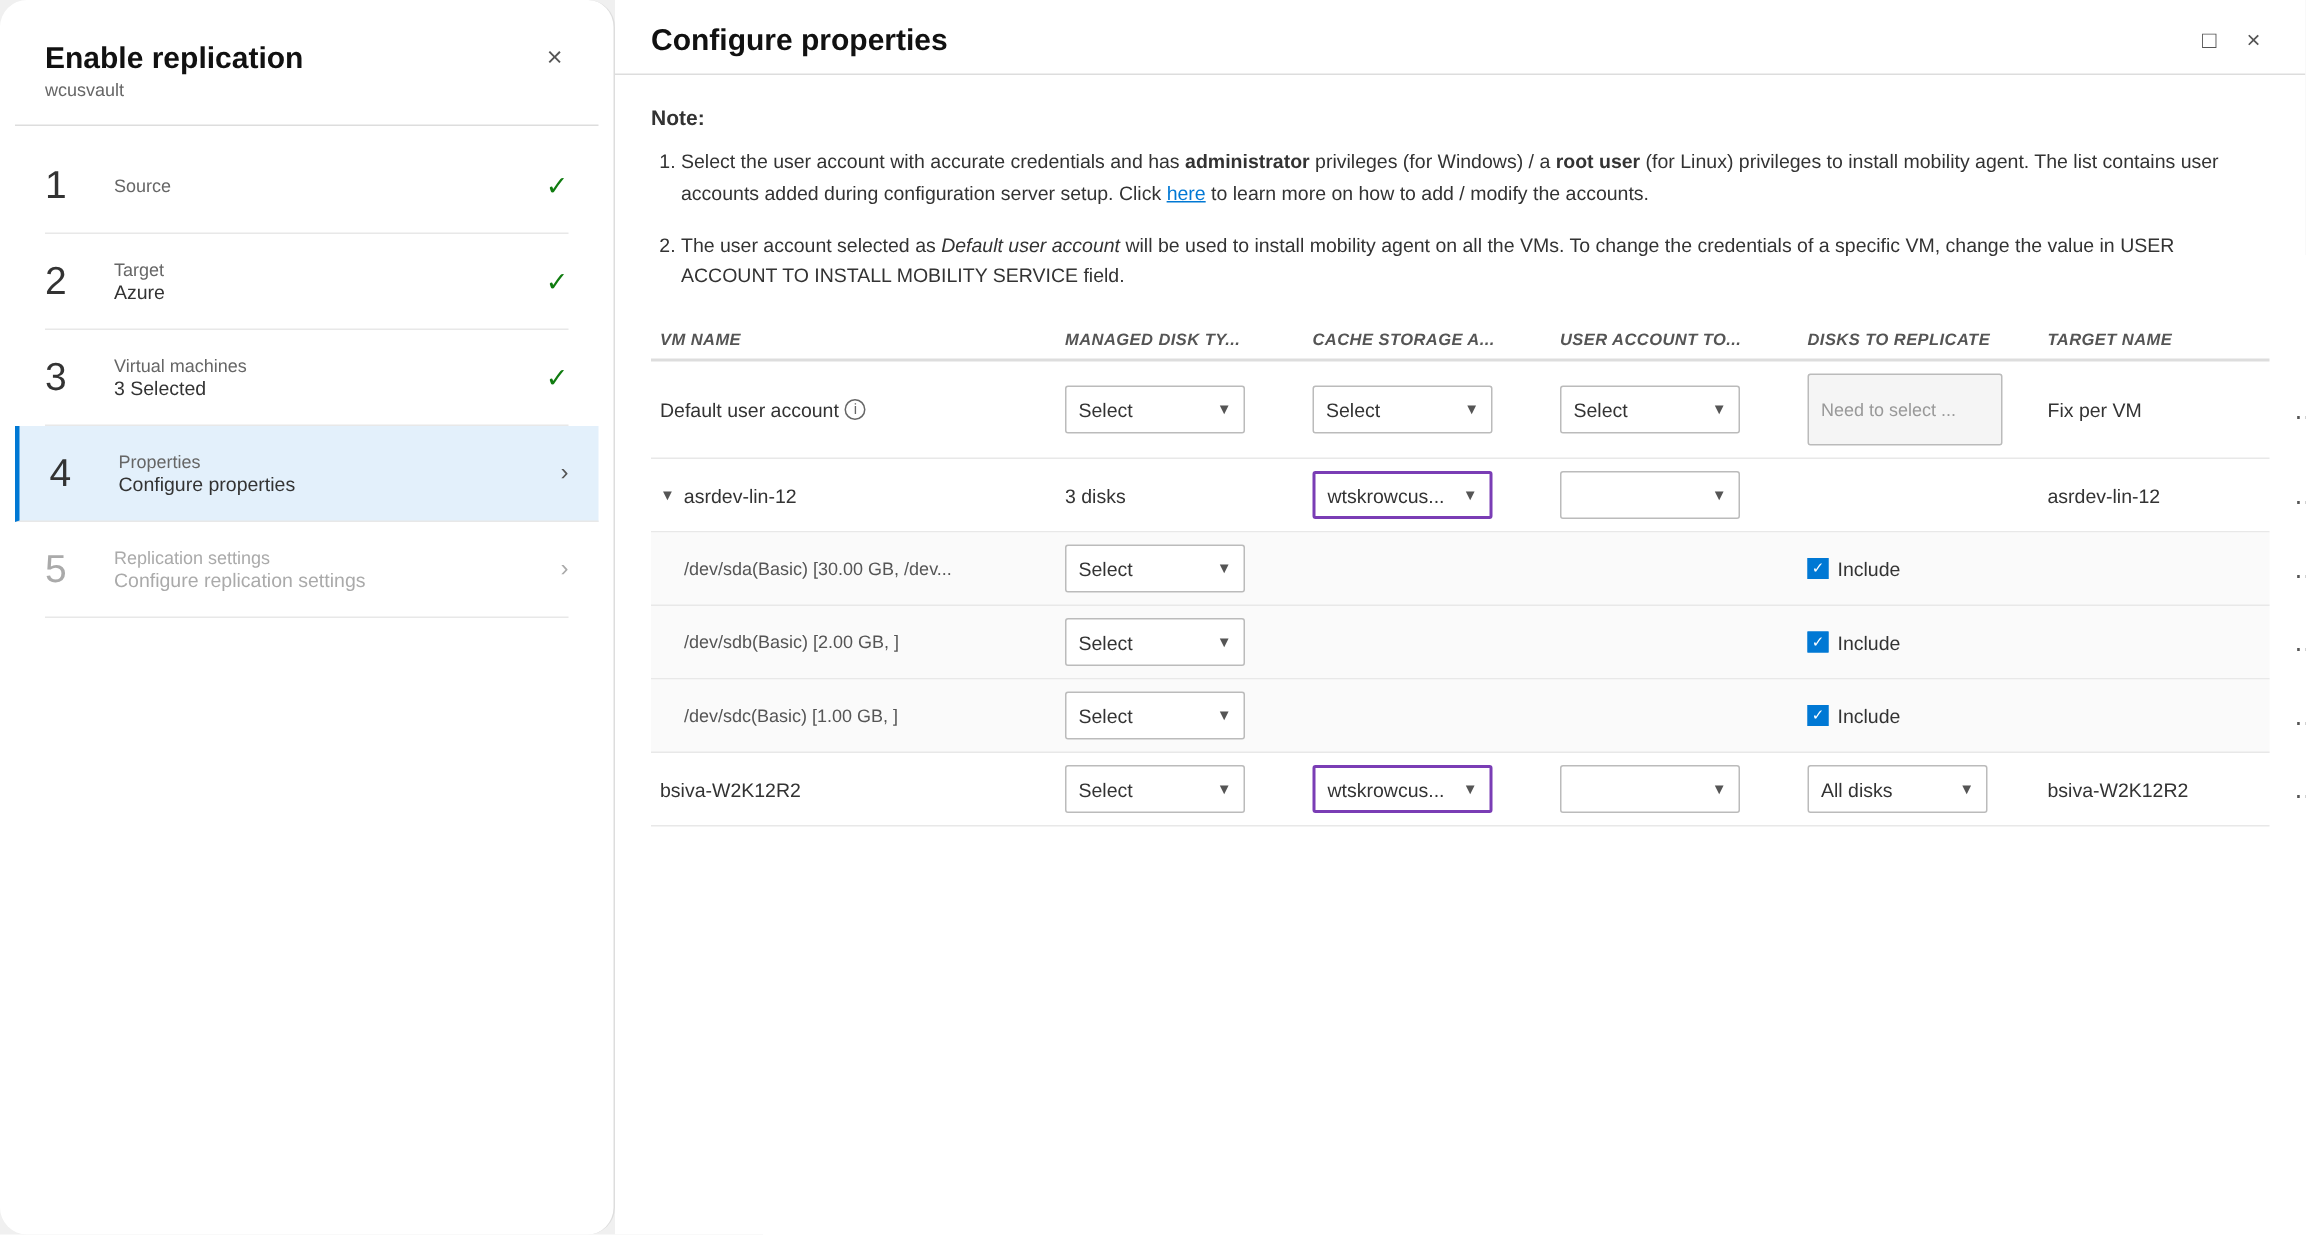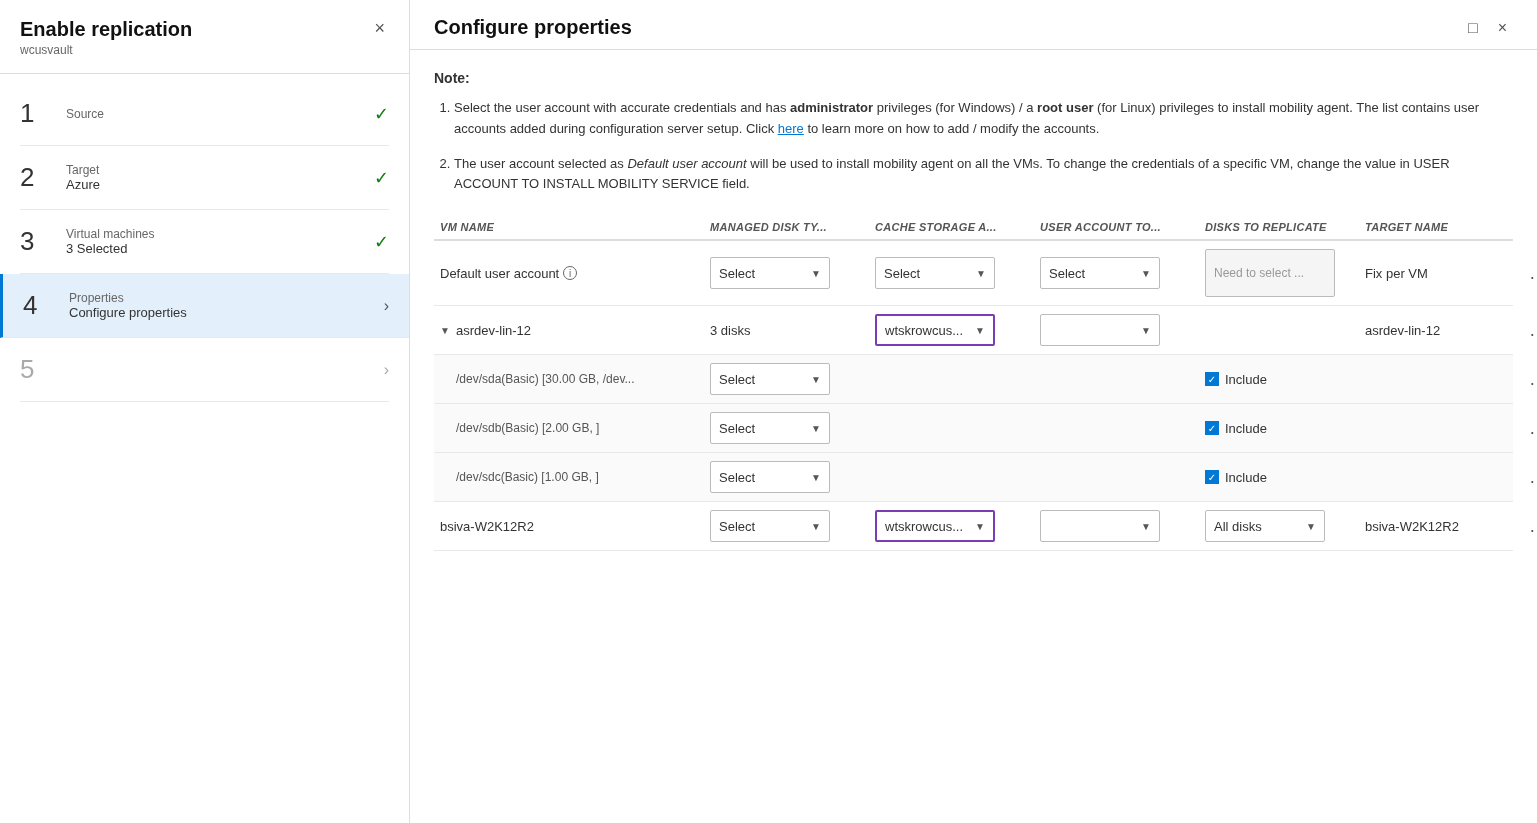--- a/index.html
+++ b/index.html
@@ -6,21 +6,22 @@
     body { font-family: 'Segoe UI', Arial, sans-serif; font-size: 13px; color: #333; background: #f0f0f0; display: flex; height: 823px; width: 1537px; overflow: hidden; }
 
     
     .left-panel {
       width: 410px;
       min-width: 410px;
       background: #fff;
       border-right: 1px solid #ddd;
       display: flex;
       flex-direction: column;
-      padding: 0;
+      padding: 10px;
+      border-radius: 18px;
     }
     .left-header {
       padding: 18px 20px 8px 20px;
       display: flex;
       justify-content: space-between;
       align-items: flex-start;
     }
     .left-header-title { font-size: 20px; font-weight: 600; color: #111; }
     .left-header-sub { font-size: 12px; color: #666; margin-top: 2px; }
     .close-btn { background: none; border: none; font-size: 18px; cursor: pointer; color: #555; padding: 0 4px; }
@@ -206,20 +207,24 @@
       <div class="step-number">4</div>
       <div class="step-info">
         <div class="step-label">Properties</div>
         <div class="step-sublabel">Configure properties</div>
       </div>
       <span class="step-arrow">›</span>
     </div>
 
     <div class="step-item disabled">
       <div class="step-number">5</div>
+      <div class="step-info">
+        <div class="step-label">Replication settings</div>
+        <div class="step-sublabel">Configure replication settings</div>
+      </div>
       <span class="step-arrow">›</span>
     </div>
   </div>
 </div>
 
 <div class="right-panel">
   <div class="right-header">
     <div class="right-title">Configure properties</div>
     <div class="right-header-btns">
       <button class="icon-btn">□</button>

